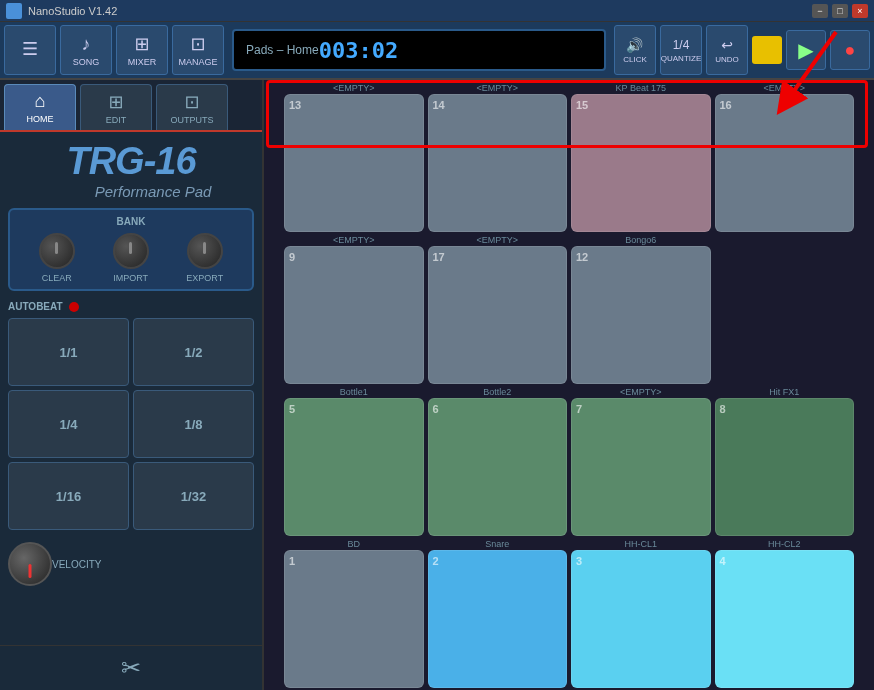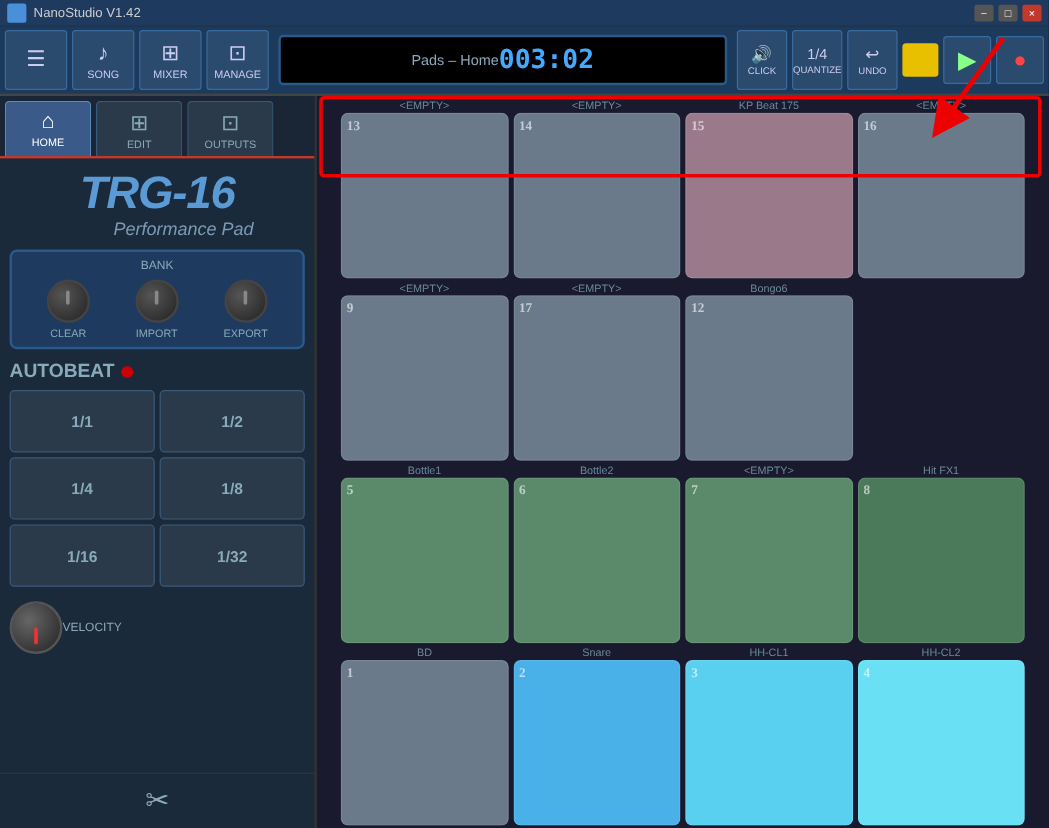--- a/index.html
+++ b/index.html
@@ -51,21 +51,21 @@
     }
     .toolbar-btn {
       display: flex; flex-direction: column; align-items: center; justify-content: center;
       width: 52px; height: 50px; background: #2a4a6e; border: 1px solid #3a6a9e;
       border-radius: 3px; cursor: pointer; color: #cce; font-size: 9px;
     }
     .toolbar-btn .tb-icon { font-size: 18px; margin-bottom: 2px; }
 
     .transport-display {
       flex: 1; background: #000; border: 2px solid #2a5a8a; border-radius: 4px;
-      height: 42px; display: flex; align-items: center; justify-content: center;
+      height: 42px; display: flex; align-items: center; justify-content: flex-start;
       padding: 0 12px; margin: 0 4px;
     }
     .transport-label { color: #8ab; font-size: 12px; }
     .transport-time { color: #4af; font-size: 22px; font-weight: bold; font-family: monospace; }
 
     .toolbar-right {
       display: flex; align-items: center; gap: 4px;
     }
     .tb-small-btn {
       display: flex; flex-direction: column; align-items: center; justify-content: center;
@@ -135,21 +135,21 @@
 
     
     #bank-controls {
       background: #1e3a5e;
       border: 2px solid #2a5a8a;
       border-radius: 6px;
       margin: 4px 8px;
       padding: 6px 10px;
     }
     #bank-controls .bank-label {
-      text-align: center; color: #8ab; font-size: 10px; margin-bottom: 6px;
+      text-align: center; color: #8ab; font-size: 10px; margin-bottom: 6px; font-weight: bold;
     }
     .bank-knobs {
       display: flex; justify-content: space-around; align-items: flex-end;
     }
     .knob-group {
       display: flex; flex-direction: column; align-items: center; gap: 4px;
     }
     .knob {
       width: 36px; height: 36px; background: radial-gradient(circle at 35% 35%, #555, #222);
       border-radius: 50%; border: 2px solid #444; cursor: pointer;
@@ -162,32 +162,32 @@
     .knob-label { font-size: 9px; color: #8ab; text-transform: uppercase; }
 
     
     #autobeat-section {
       margin: 6px 8px;
     }
     #autobeat-header {
       display: flex; align-items: center; gap: 6px; margin-bottom: 6px;
     }
     #autobeat-header .autobeat-label {
-      color: #8ab; font-size: 16px; font-weight: bold;
+      color: #8ab; font-size: 10px; font-weight: bold;
     }
     #autobeat-header .autobeat-dot {
       width: 10px; height: 10px; background: #c00; border-radius: 50%;
     }
 
     .beat-grid {
       display: grid; grid-template-columns: 1fr 1fr; gap: 4px;
     }
     .beat-btn {
       background: #2a3a4a; border: 1px solid #3a5a7a; border-radius: 4px;
-      height: 52px; cursor: pointer; color: #8ab; font-size: 13px; font-weight: bold;
+      height: 68px; cursor: pointer; color: #8ab; font-size: 13px; font-weight: bold;
       display: flex; align-items: center; justify-content: center;
     }
 
     
     #velocity-section {
       display: flex; align-items: center; gap: 0; margin: 6px 8px;
     }
     #velocity-section .velocity-label { color: #8ab; font-size: 10px; text-transform: uppercase; }
     .velocity-knob {
       width: 44px; height: 44px;
@@ -210,21 +210,21 @@
     .tools-icon { font-size: 24px; color: #8ab; cursor: pointer; }
     .pad-name-label {
       font-size: 9px; color: #6a8a9a; text-align: center; padding: 1px 0;
       overflow: hidden; text-overflow: ellipsis; white-space: nowrap;
     }
 
     .pad {
       flex: 1; border-radius: 6px; border: 1px solid rgba(255,255,255,0.1);
       cursor: pointer; display: flex; align-items: flex-start; padding: 4px;
       font-size: 11px; font-weight: bold; color: rgba(255,255,255,0.6);
-      position: relative; min-height: 80px; font-family: Liberation Serif, serif;
+      position: relative; min-height: 80px;
     }
 
     
     #red-highlight {
       position: absolute;
       top: 80px;
       left: 266px;
       width: 602px;
       height: 68px;
       border: 3px solid #e00;

